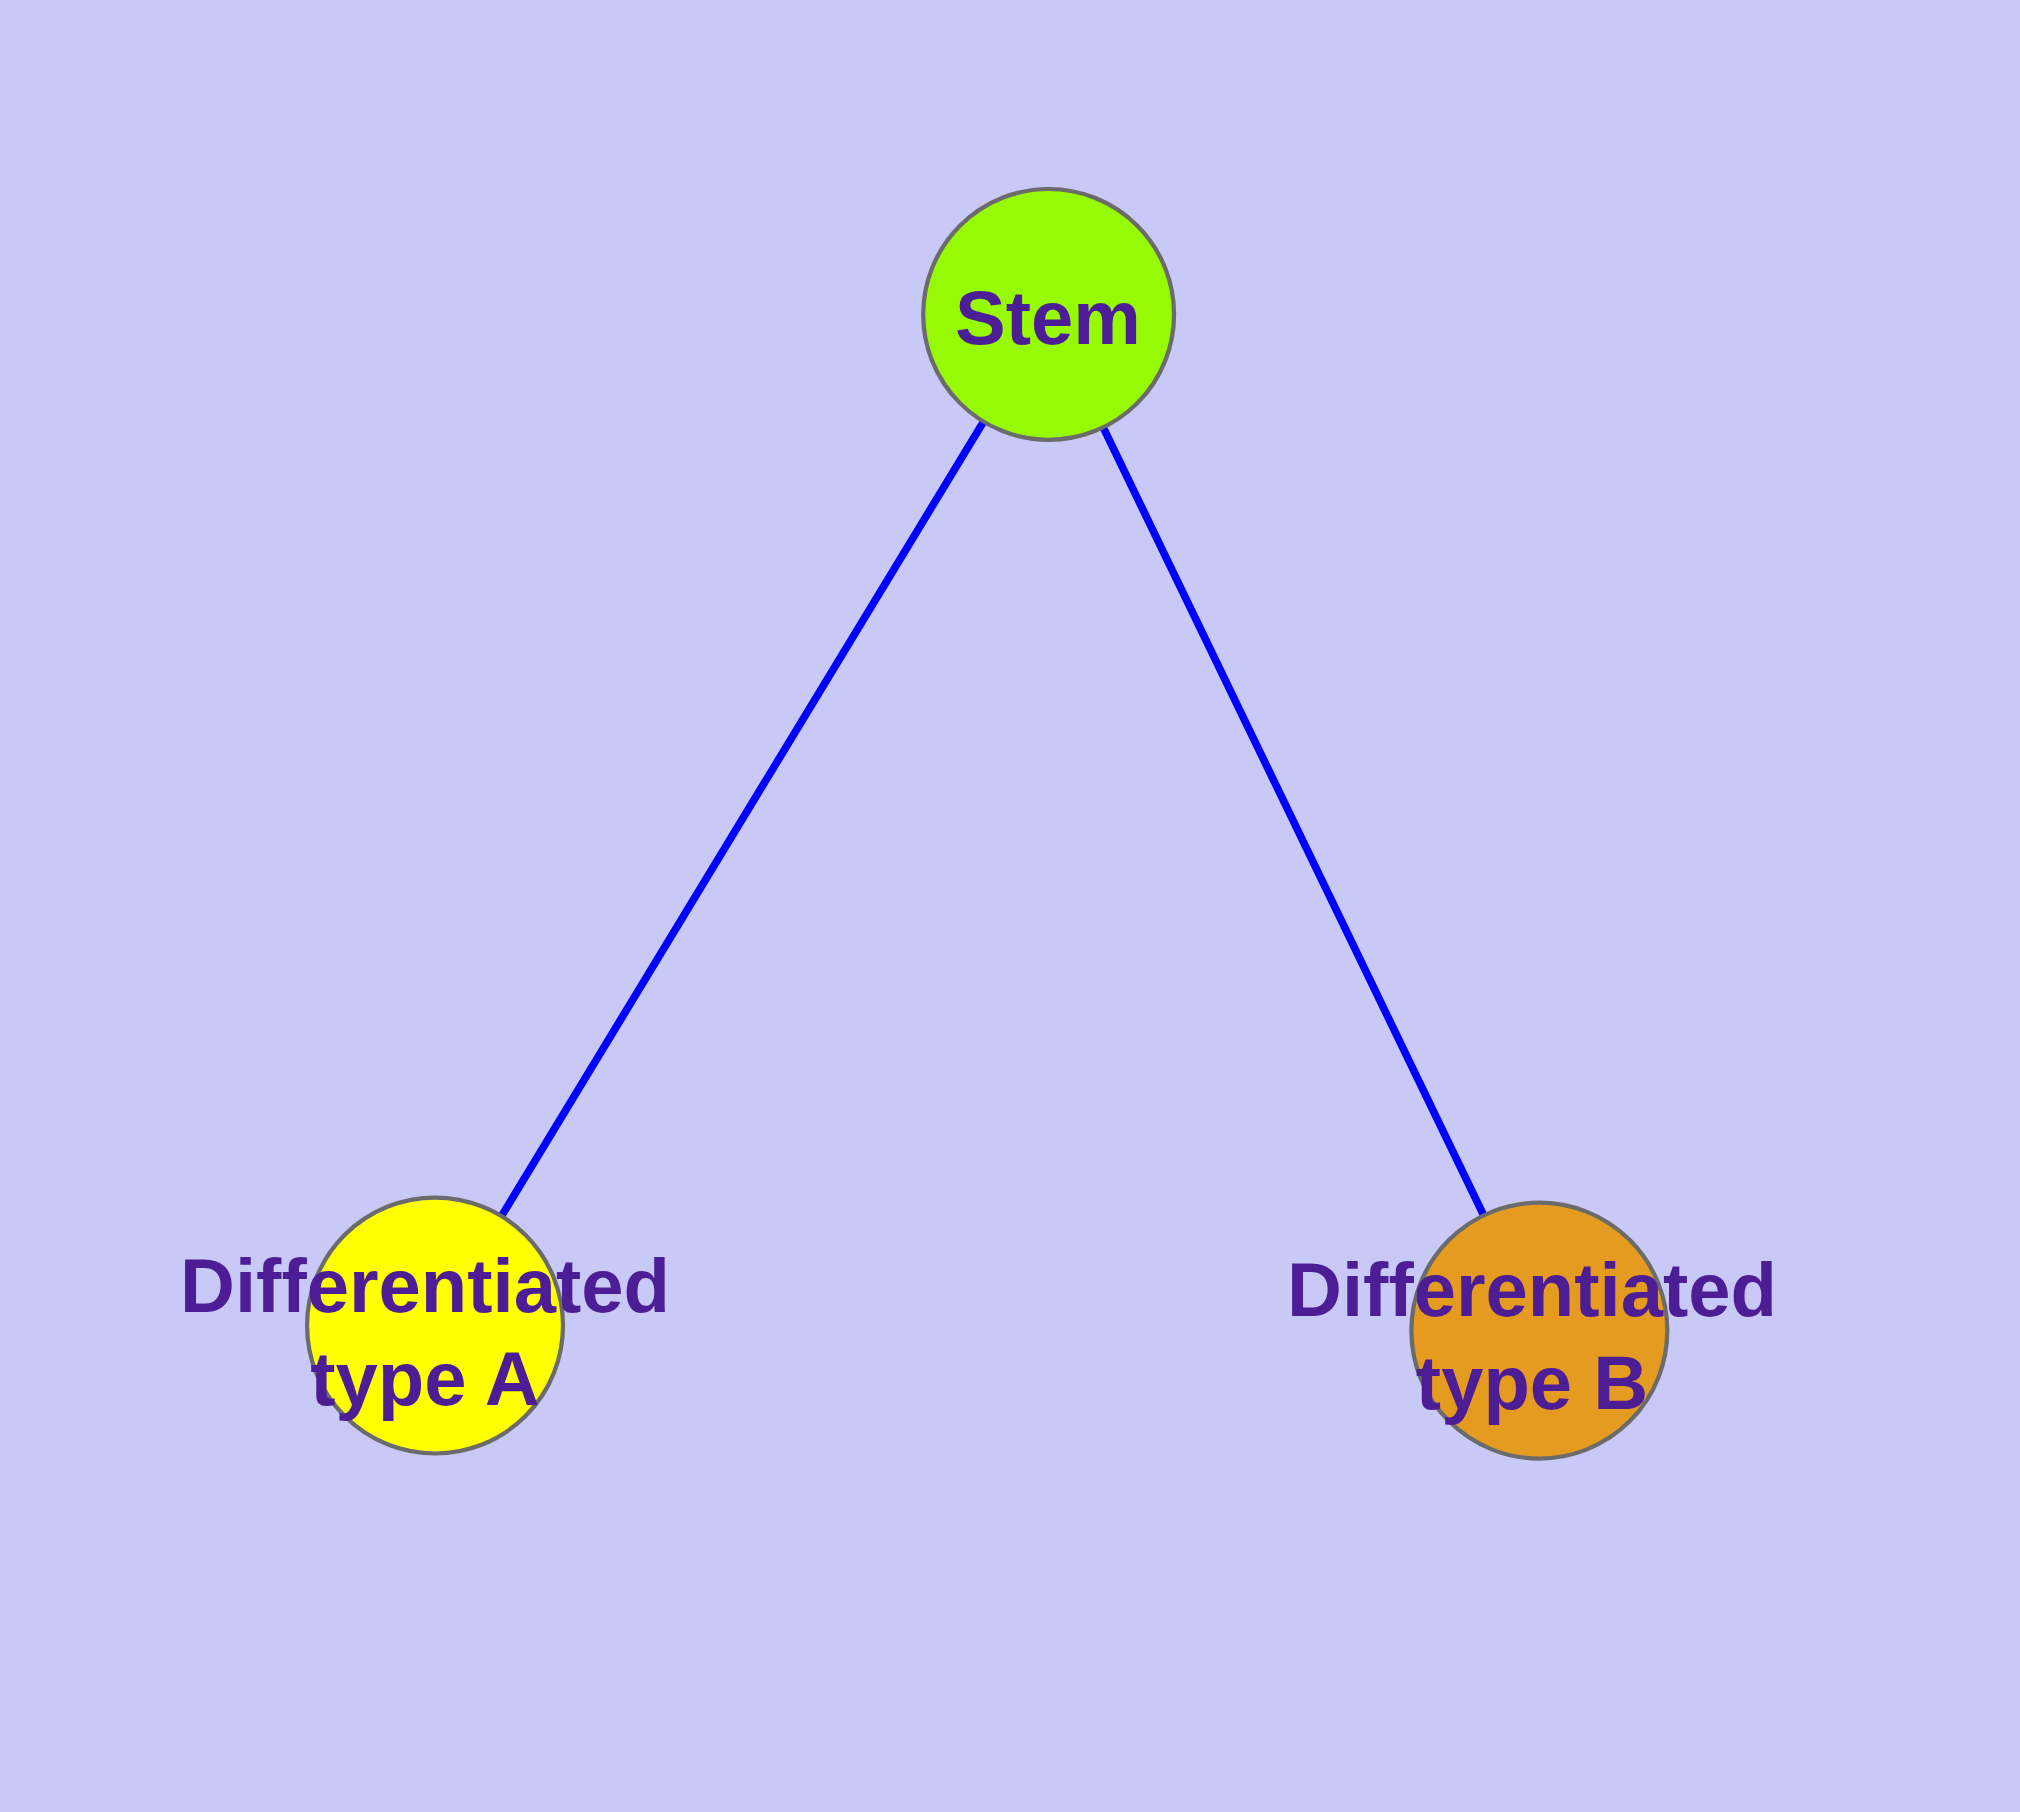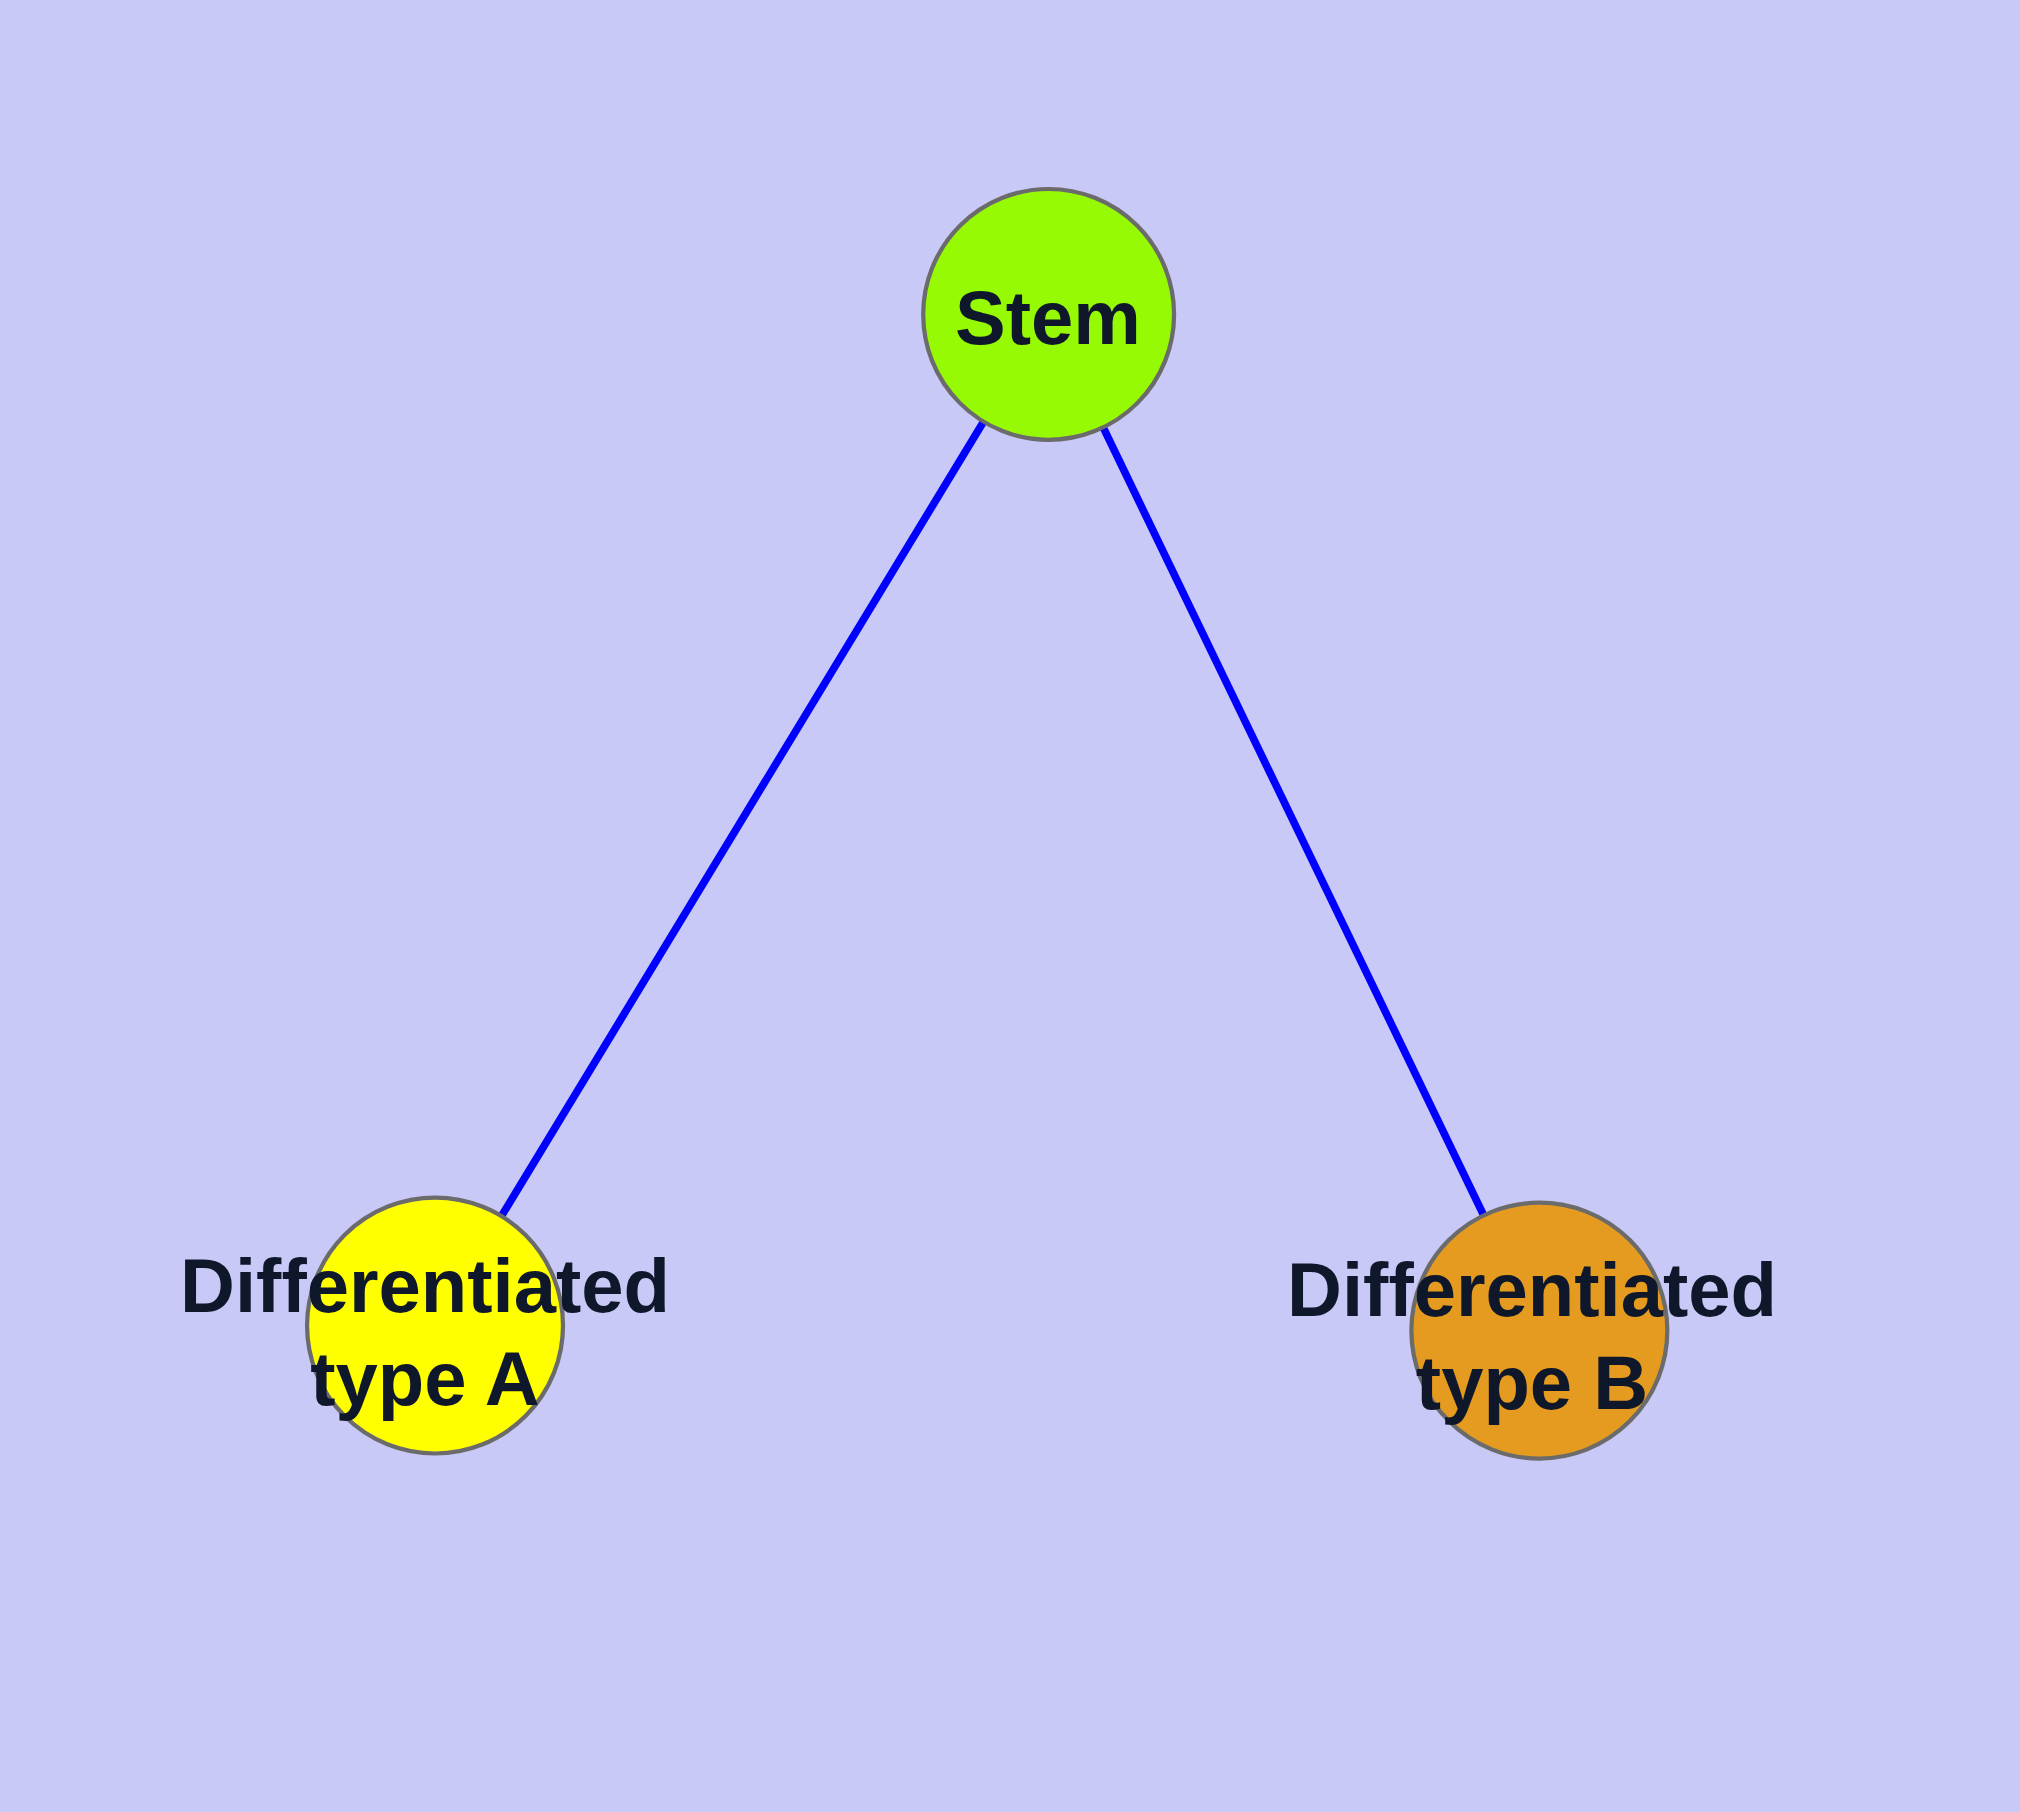--- a/index.html
+++ b/index.html
@@ -31,21 +31,21 @@
     stroke-width: 5;
   }
   .node-label {
     position: absolute;
     transform: translate(-50%, -50%);
     text-align: center;
     white-space: pre-line;
     font-weight: bold;
     font-size: 76px;
     line-height: 93px;
-    color: #0f172a;
+    color: #4c1d95;
     letter-spacing: 0px;
     pointer-events: none;
   }
   .label-stem   { left: 1048px; top: 317px; }
   .label-type-a { left: 425px;  top: 1332px; }
   .label-type-b { left: 1532px; top: 1336px; }
 </style>
 </head>
 <body>
 

